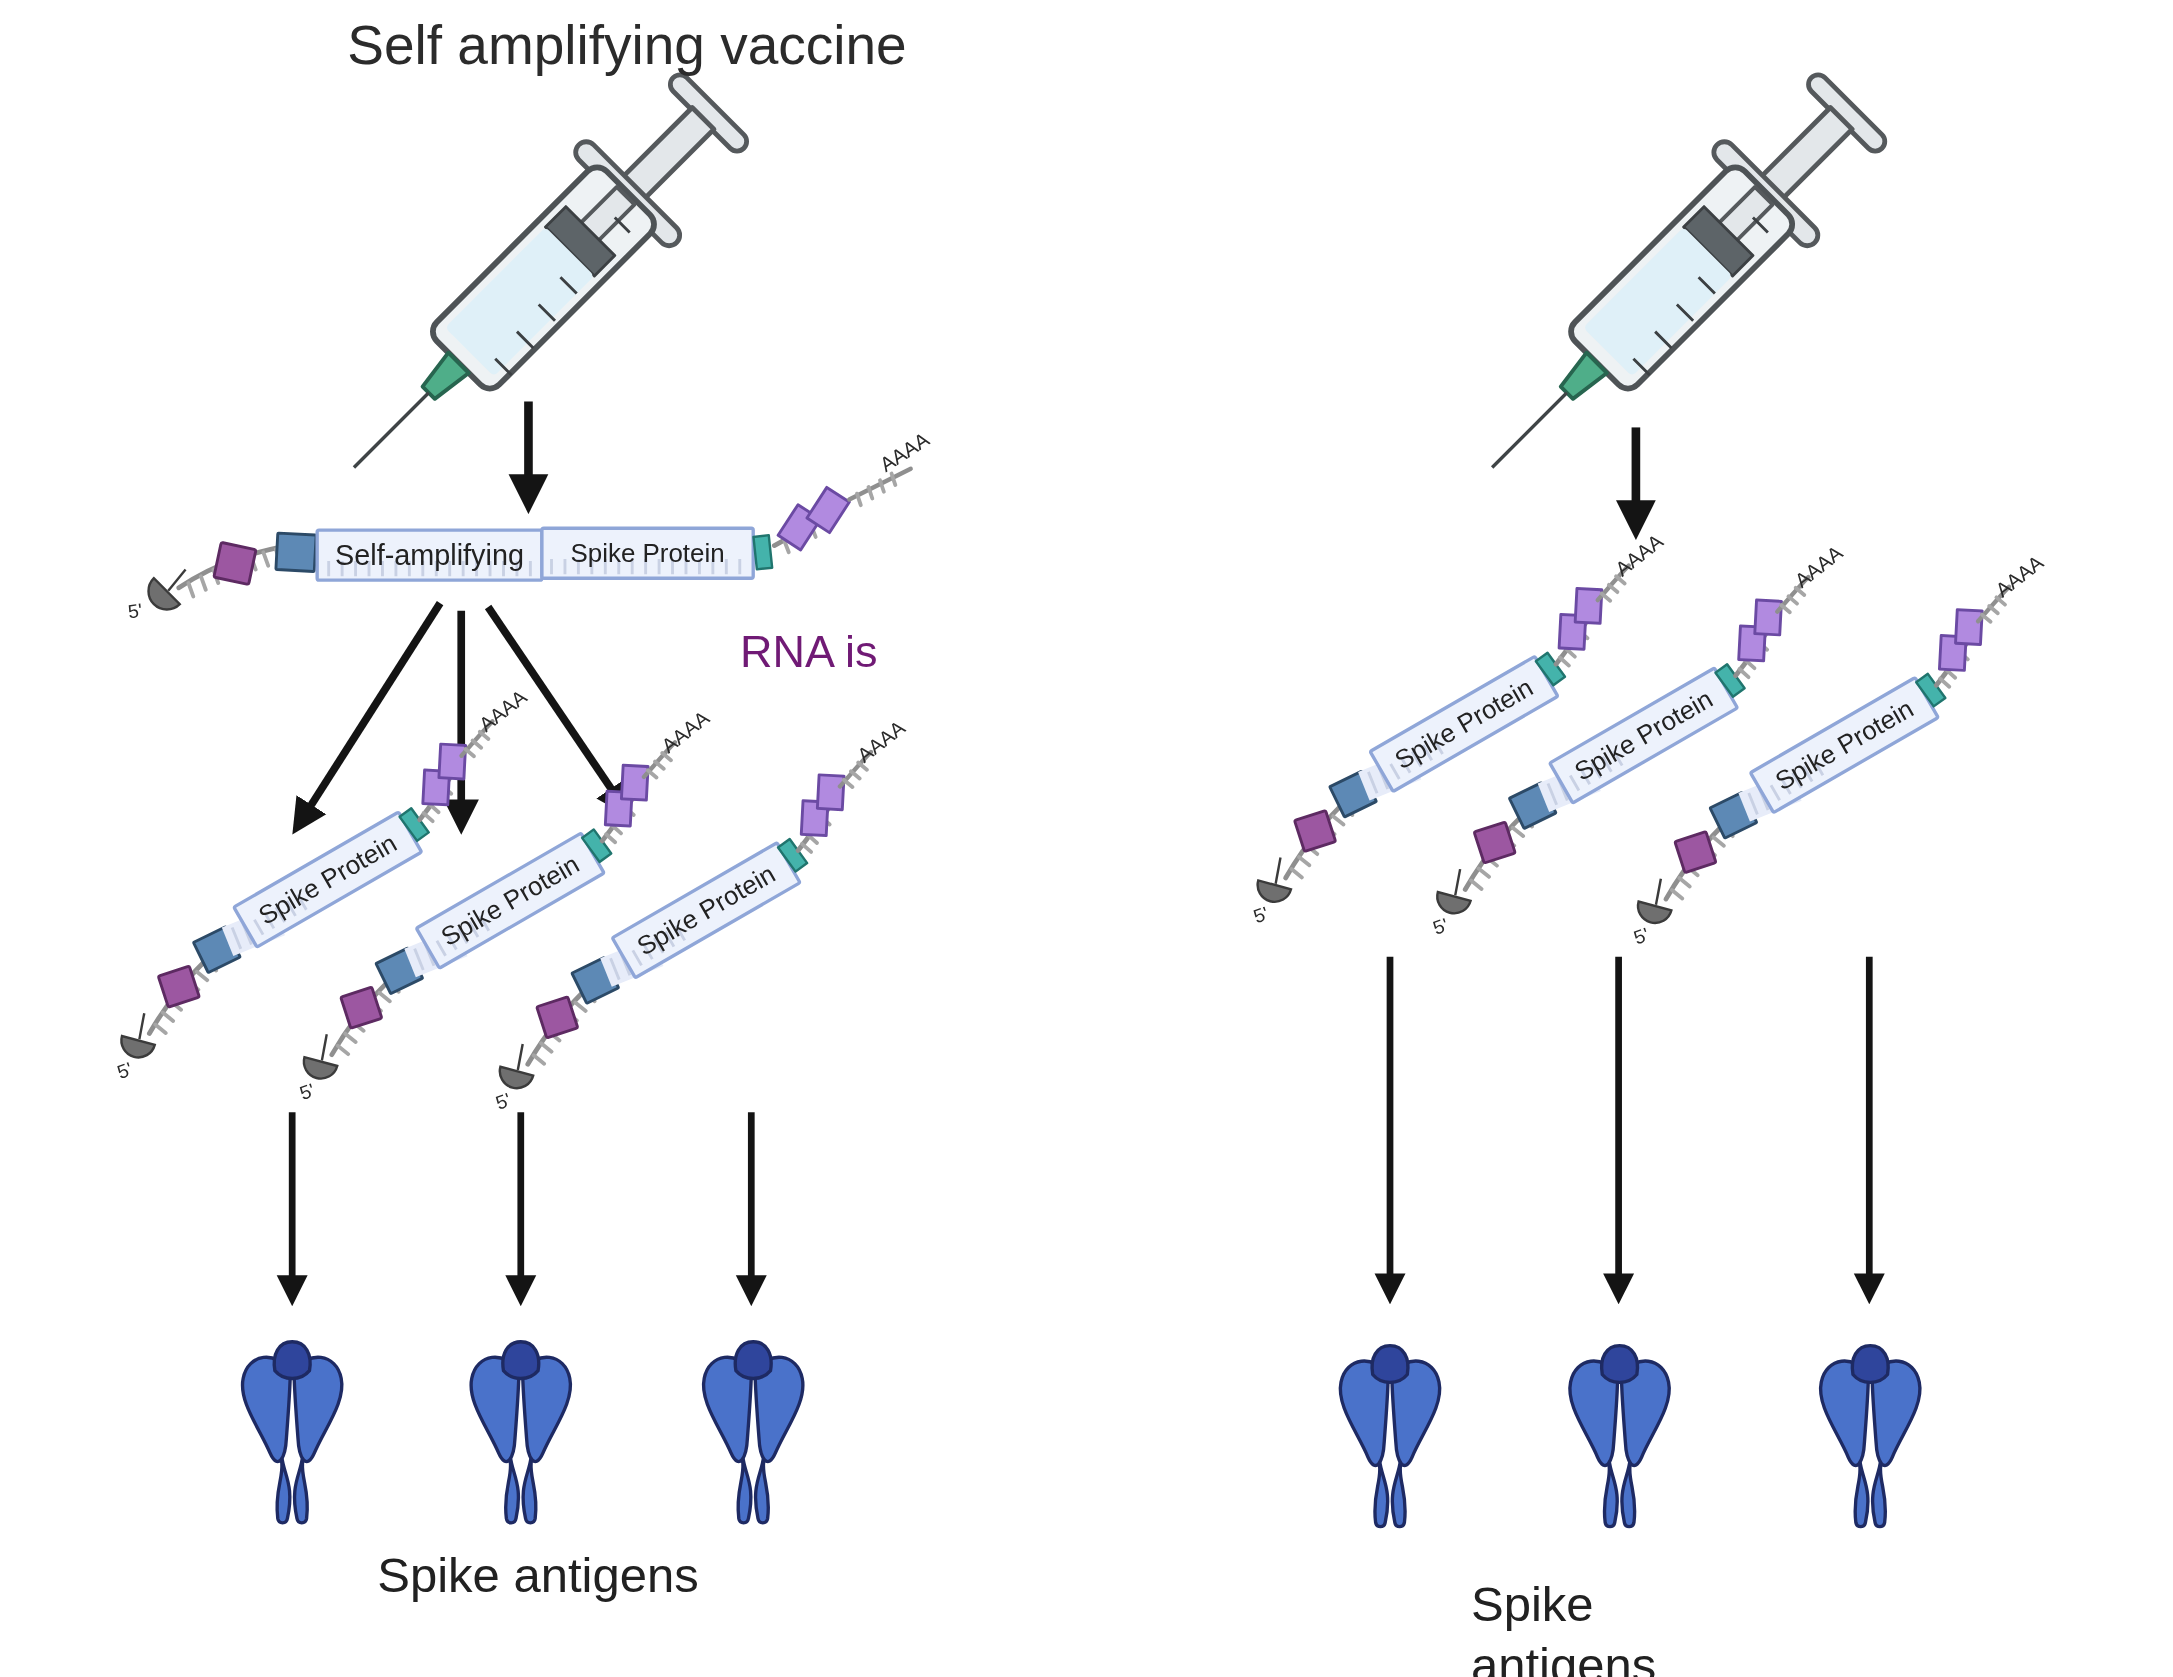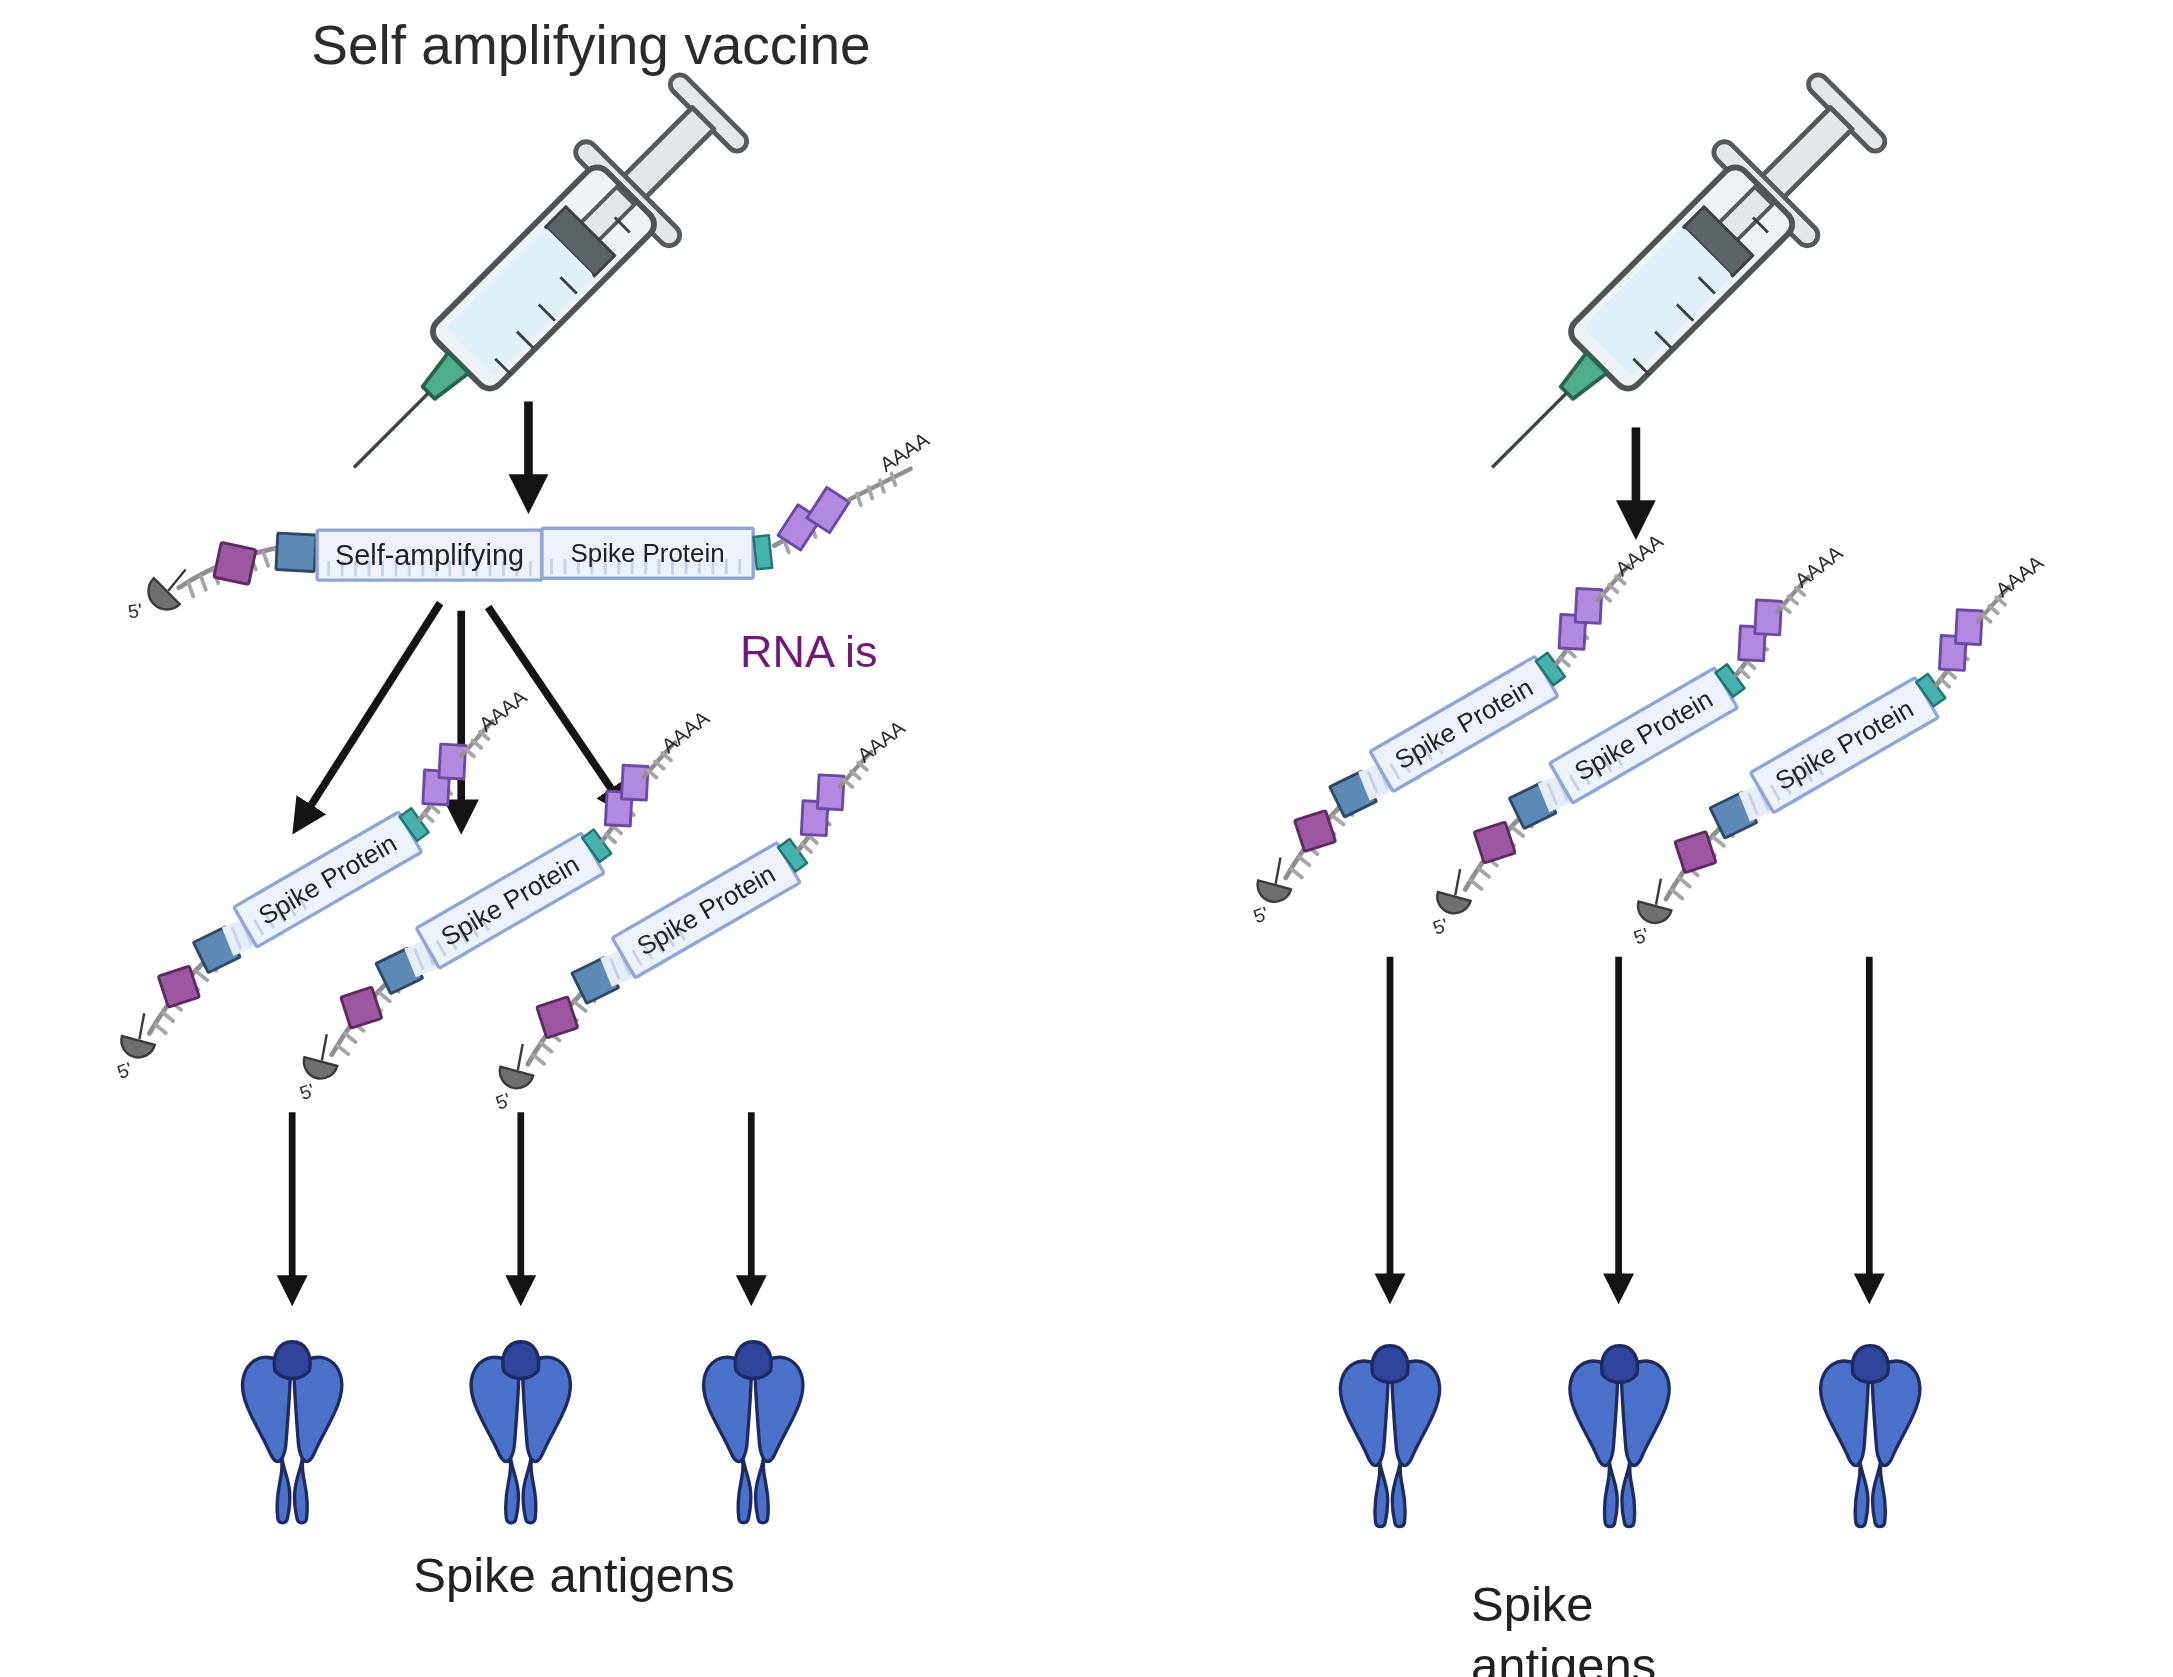--- a/index.html
+++ b/index.html
@@ -1,23 +1,23 @@
 <!DOCTYPE html>
 <html><head>
 <meta charset="utf-8">
 <style>
   html,body{margin:0;padding:0;background:#ffffff;}
   .canvas{position:relative;width:2173px;height:1677px;background:#ffffff;overflow:hidden;
           font-family:"Liberation Sans",sans-serif;color:#262626;}
   svg.scene{position:absolute;left:0;top:0;}
   .title{position:absolute;transform:translateX(-50%);font-size:55px;font-weight:500;
-         color:#2b2b2b;white-space:nowrap;}
+         color:#2b2b2b;white-space:nowrap;margin-left:36px;}
   .note{position:absolute;font-size:45px;line-height:56px;color:#701a75;}
   .antigen-label{position:absolute;font-size:49px;line-height:61px;color:#212121;white-space:nowrap;}
-  .centered{transform:translateX(-50%);margin-left:36px;}
+  .centered{transform:translateX(-50%);}
   
   .strand{stroke:#8f8f8f;stroke-width:5;fill:none;stroke-linecap:round;}
   .strand-thin{stroke:#8f8f8f;stroke-width:4.5;fill:none;stroke-linecap:round;}
   .ticks{stroke:#a6a6a6;stroke-width:4;fill:none;stroke-linecap:round;}
   .ticks-faint{stroke:#c9d1e4;stroke-width:3;fill:none;}
   .blk{stroke-linejoin:round;}
   .gene-text{font-family:"Liberation Sans",sans-serif;font-size:27px;fill:#222222;}
   .gene-text-lg{font-family:"Liberation Sans",sans-serif;font-size:30px;fill:#222222;}
   .aaaa-text{font-family:"Liberation Sans",sans-serif;font-size:21px;fill:#2a2a2a;}
   .fp-text{font-family:"Liberation Sans",sans-serif;font-size:20px;fill:#2a2a2a;}

